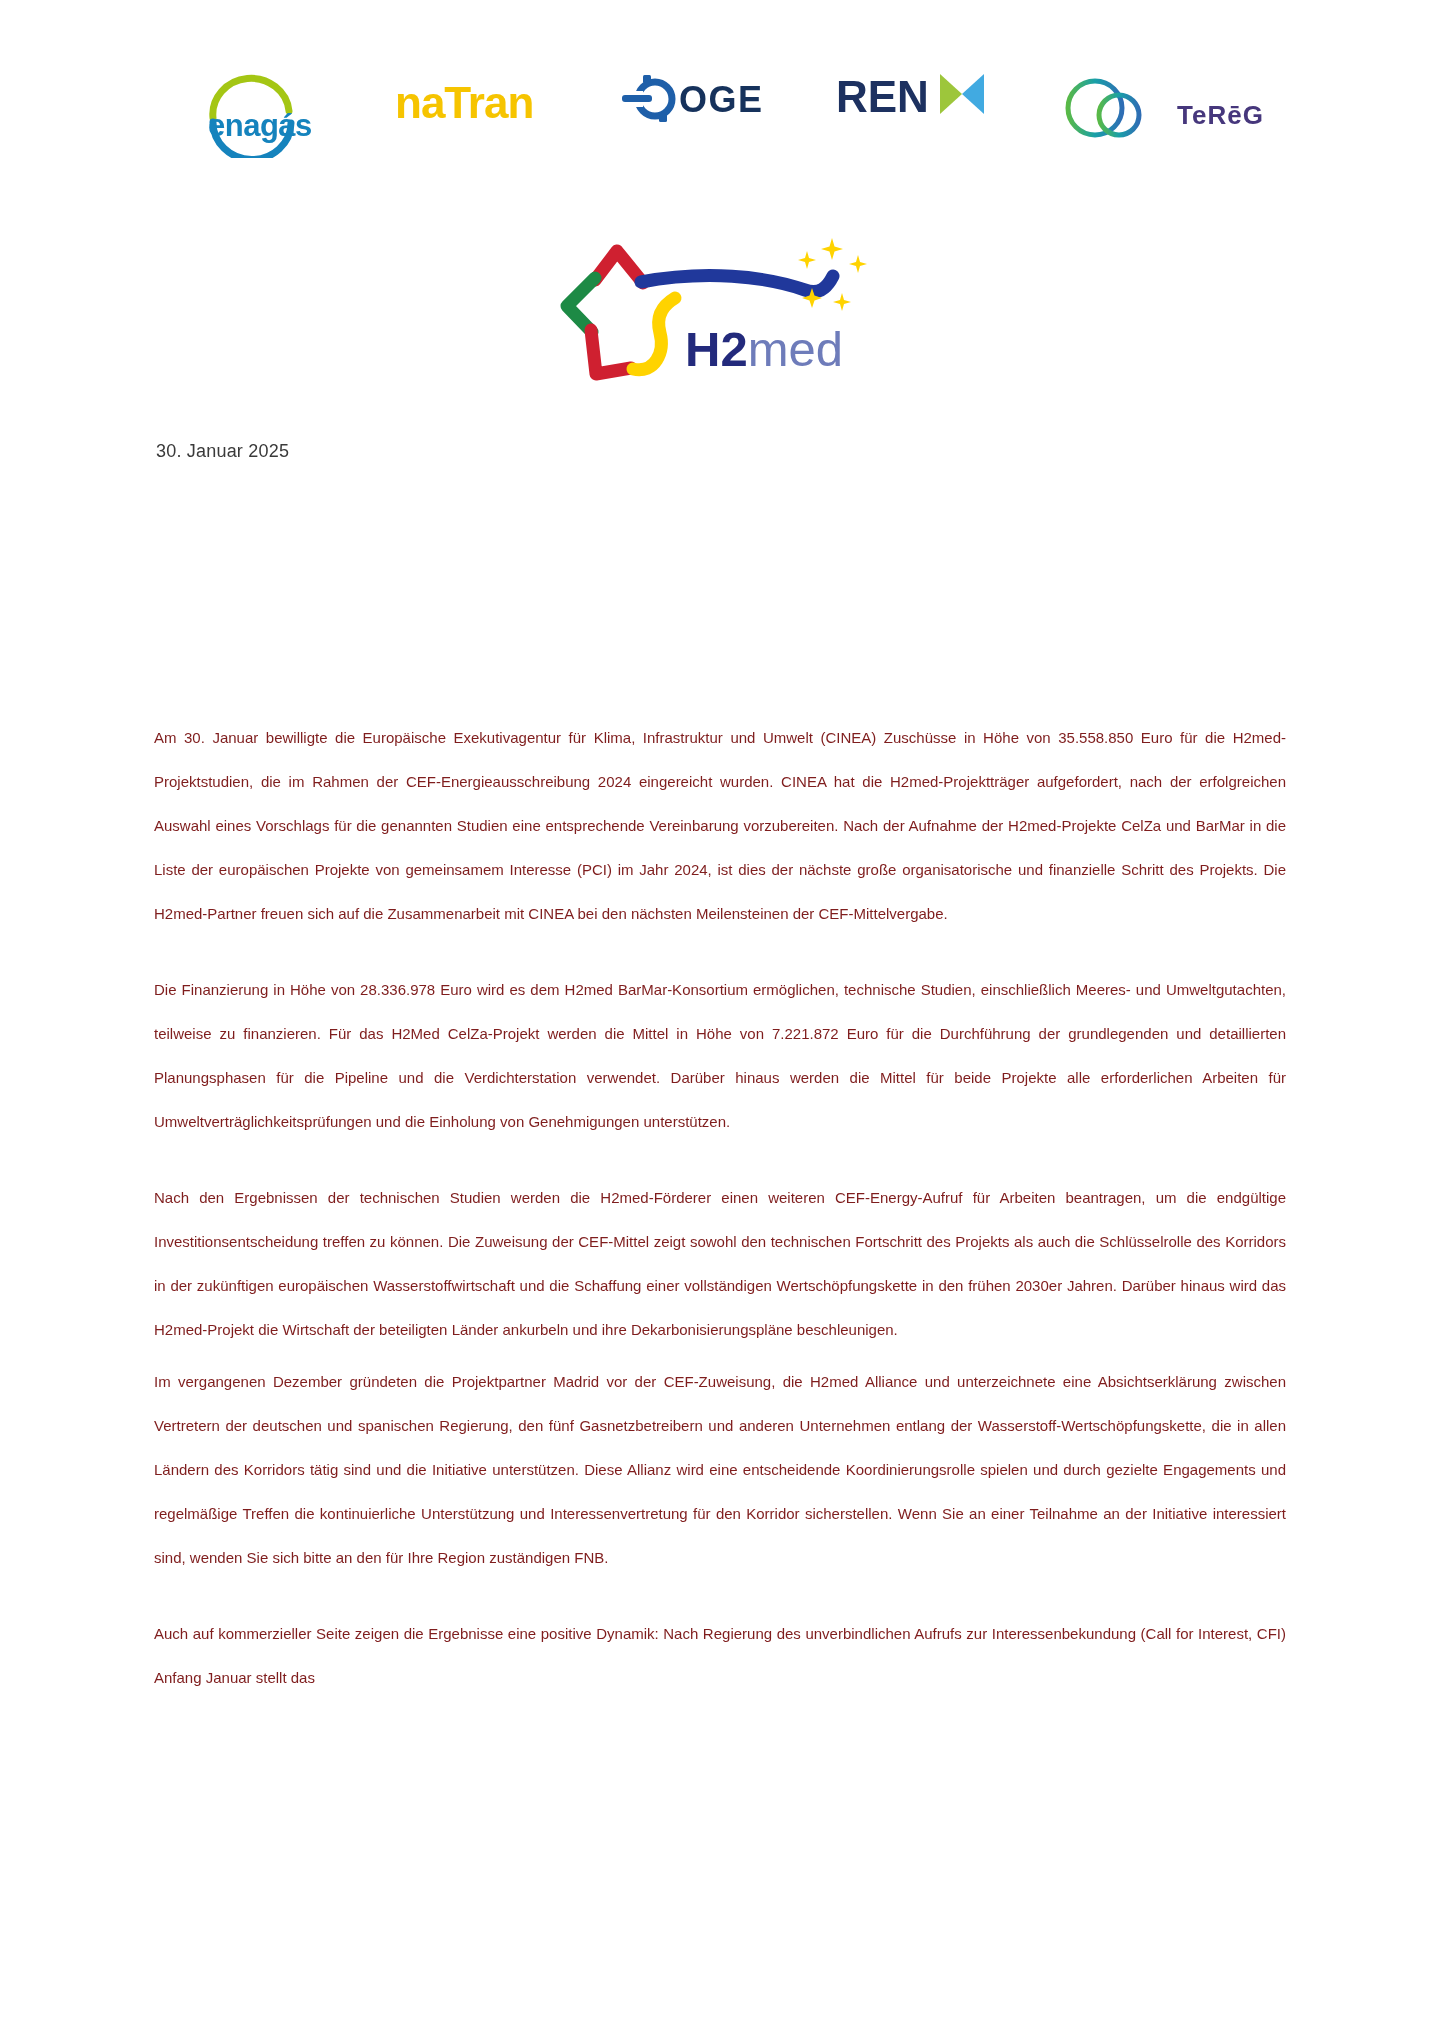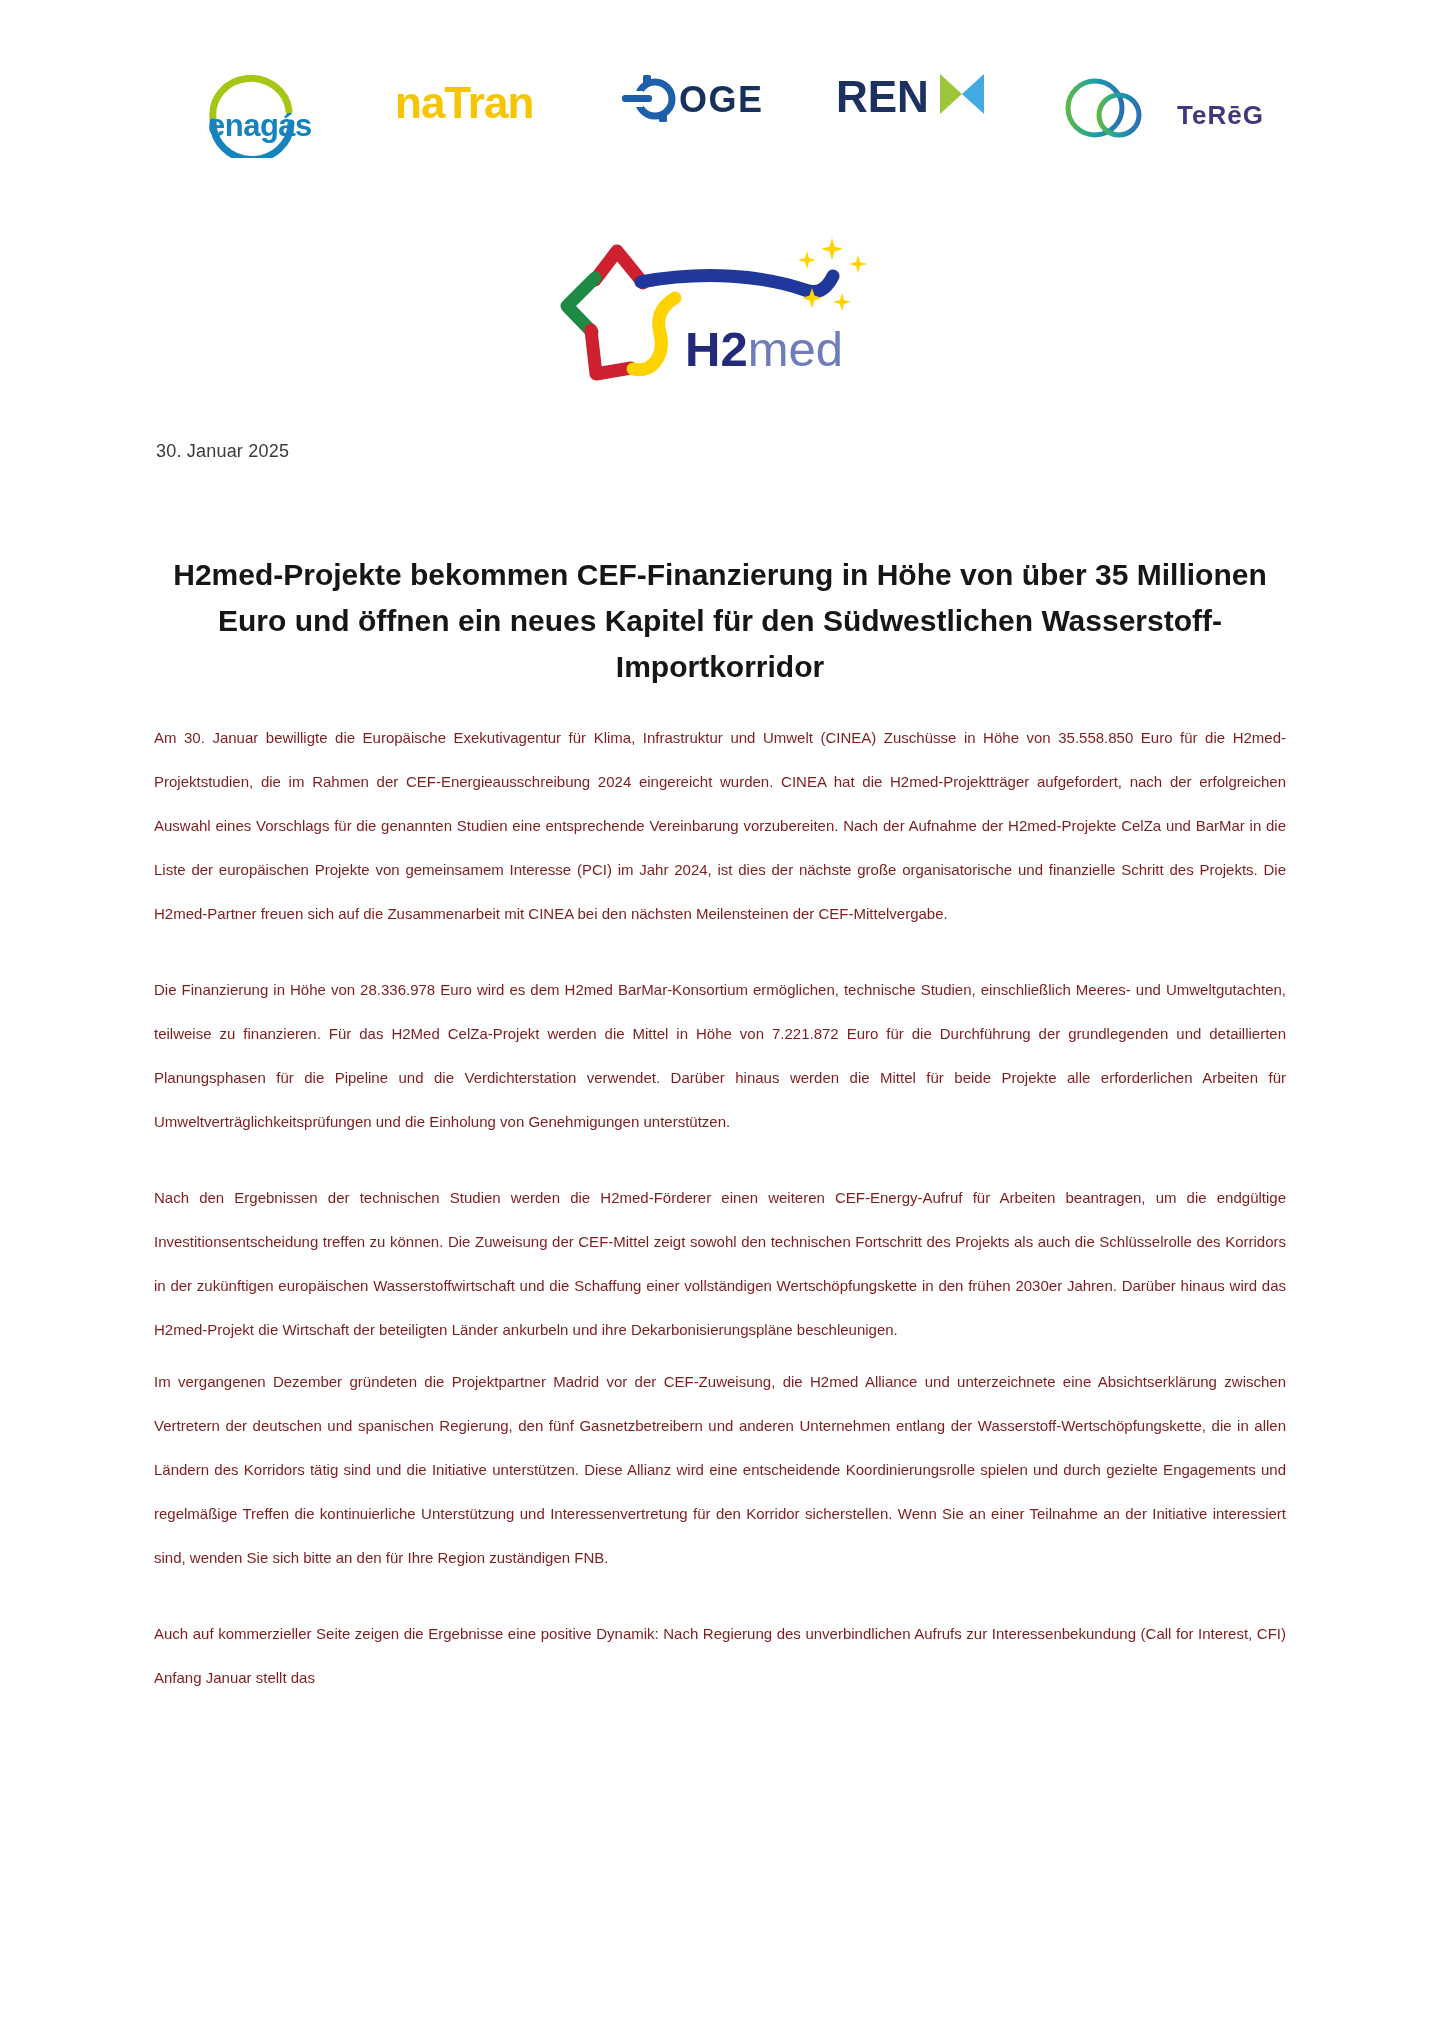--- a/index.html
+++ b/index.html
@@ -116,21 +116,20 @@
         <polygon points="287,55 289,62 296,64 289,66 287,73 285,66 278,64 285,62"></polygon>
       </g>
       <text x="130" y="128" font-size="49">
         <tspan font-weight="bold" fill="#232a7c">H2</tspan><tspan fill="#6e7cba">med</tspan>
       </text>
     </svg>
   </div>
 
   <div class="date-line">30. Januar 2025</div>
 
-  <h1 class="headline">H2med-Projekte bekommen CEF-Finanzierung in Höhe von über 35 Millionen Euro und öffnen ein neues Kapitel für den Südwestlichen Wasserstoff-Importkorridor</h1>
 
   <div class="copy">
     <p>Am 30. Januar bewilligte die Europäische Exekutivagentur für Klima, Infrastruktur und Umwelt (CINEA) Zuschüsse in Höhe von 35.558.850 Euro für die H2med-Projektstudien, die im Rahmen der CEF-Energieausschreibung 2024 eingereicht wurden. CINEA hat die H2med-Projektträger aufgefordert, nach der erfolgreichen Auswahl eines Vorschlags für die genannten Studien eine entsprechende Vereinbarung vorzubereiten. Nach der Aufnahme der H2med-Projekte CelZa und BarMar in die Liste der europäischen Projekte von gemeinsamem Interesse (PCI) im Jahr 2024, ist dies der nächste große organisatorische und finanzielle Schritt des Projekts. Die H2med-Partner freuen sich auf die Zusammenarbeit mit CINEA bei den nächsten Meilensteinen der CEF-Mittelvergabe.</p>
     <p>Die Finanzierung in Höhe von 28.336.978 Euro wird es dem H2med BarMar-Konsortium ermöglichen, technische Studien, einschließlich Meeres- und Umweltgutachten, teilweise zu finanzieren. Für das H2Med CelZa-Projekt werden die Mittel in Höhe von 7.221.872 Euro für die Durchführung der grundlegenden und detaillierten Planungsphasen für die Pipeline und die Verdichterstation verwendet. Darüber hinaus werden die Mittel für beide Projekte alle erforderlichen Arbeiten für Umweltverträglichkeitsprüfungen und die Einholung von Genehmigungen unterstützen.</p>
     <p class="tight">Nach den Ergebnissen der technischen Studien werden die H2med-Förderer einen weiteren CEF-Energy-Aufruf für Arbeiten beantragen, um die endgültige Investitionsentscheidung treffen zu können. Die Zuweisung der CEF-Mittel zeigt sowohl den technischen Fortschritt des Projekts als auch die Schlüsselrolle des Korridors in der zukünftigen europäischen Wasserstoffwirtschaft und die Schaffung einer vollständigen Wertschöpfungskette in den frühen 2030er Jahren. Darüber hinaus wird das H2med-Projekt die Wirtschaft der beteiligten Länder ankurbeln und ihre Dekarbonisierungspläne beschleunigen.</p>
     <p>Im vergangenen Dezember gründeten die Projektpartner Madrid vor der CEF-Zuweisung, die H2med Alliance und unterzeichnete eine Absichtserklärung zwischen Vertretern der deutschen und spanischen Regierung, den fünf Gasnetzbetreibern und anderen Unternehmen entlang der Wasserstoff-Wertschöpfungskette, die in allen Ländern des Korridors tätig sind und die Initiative unterstützen. Diese Allianz wird eine entscheidende Koordinierungsrolle spielen und durch gezielte Engagements und regelmäßige Treffen die kontinuierliche Unterstützung und Interessenvertretung für den Korridor sicherstellen. Wenn Sie an einer Teilnahme an der Initiative interessiert sind, wenden Sie sich bitte an den für Ihre Region zuständigen FNB.</p>
     <p>Auch auf kommerzieller Seite zeigen die Ergebnisse eine positive Dynamik: Nach Regierung des unverbindlichen Aufrufs zur Interessenbekundung (Call for Interest, CFI) Anfang Januar stellt das</p>
   </div>
 
 </div>

